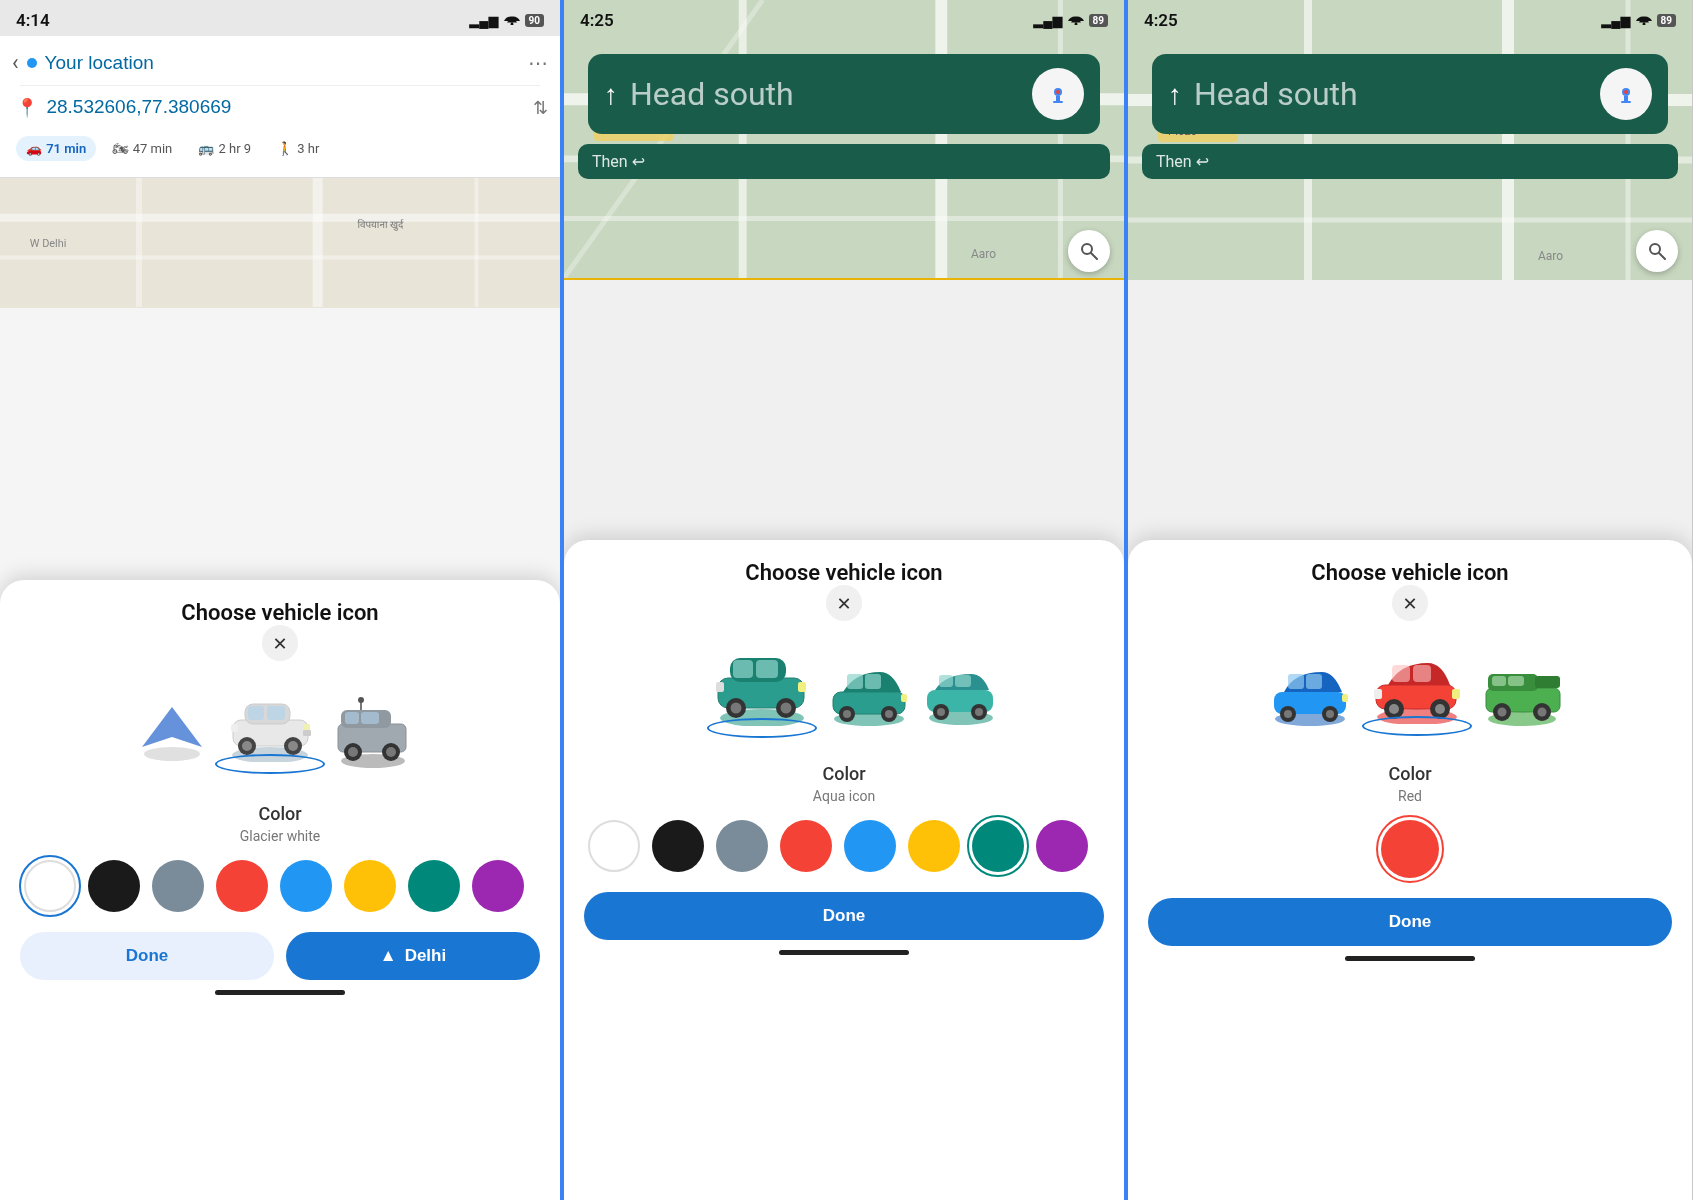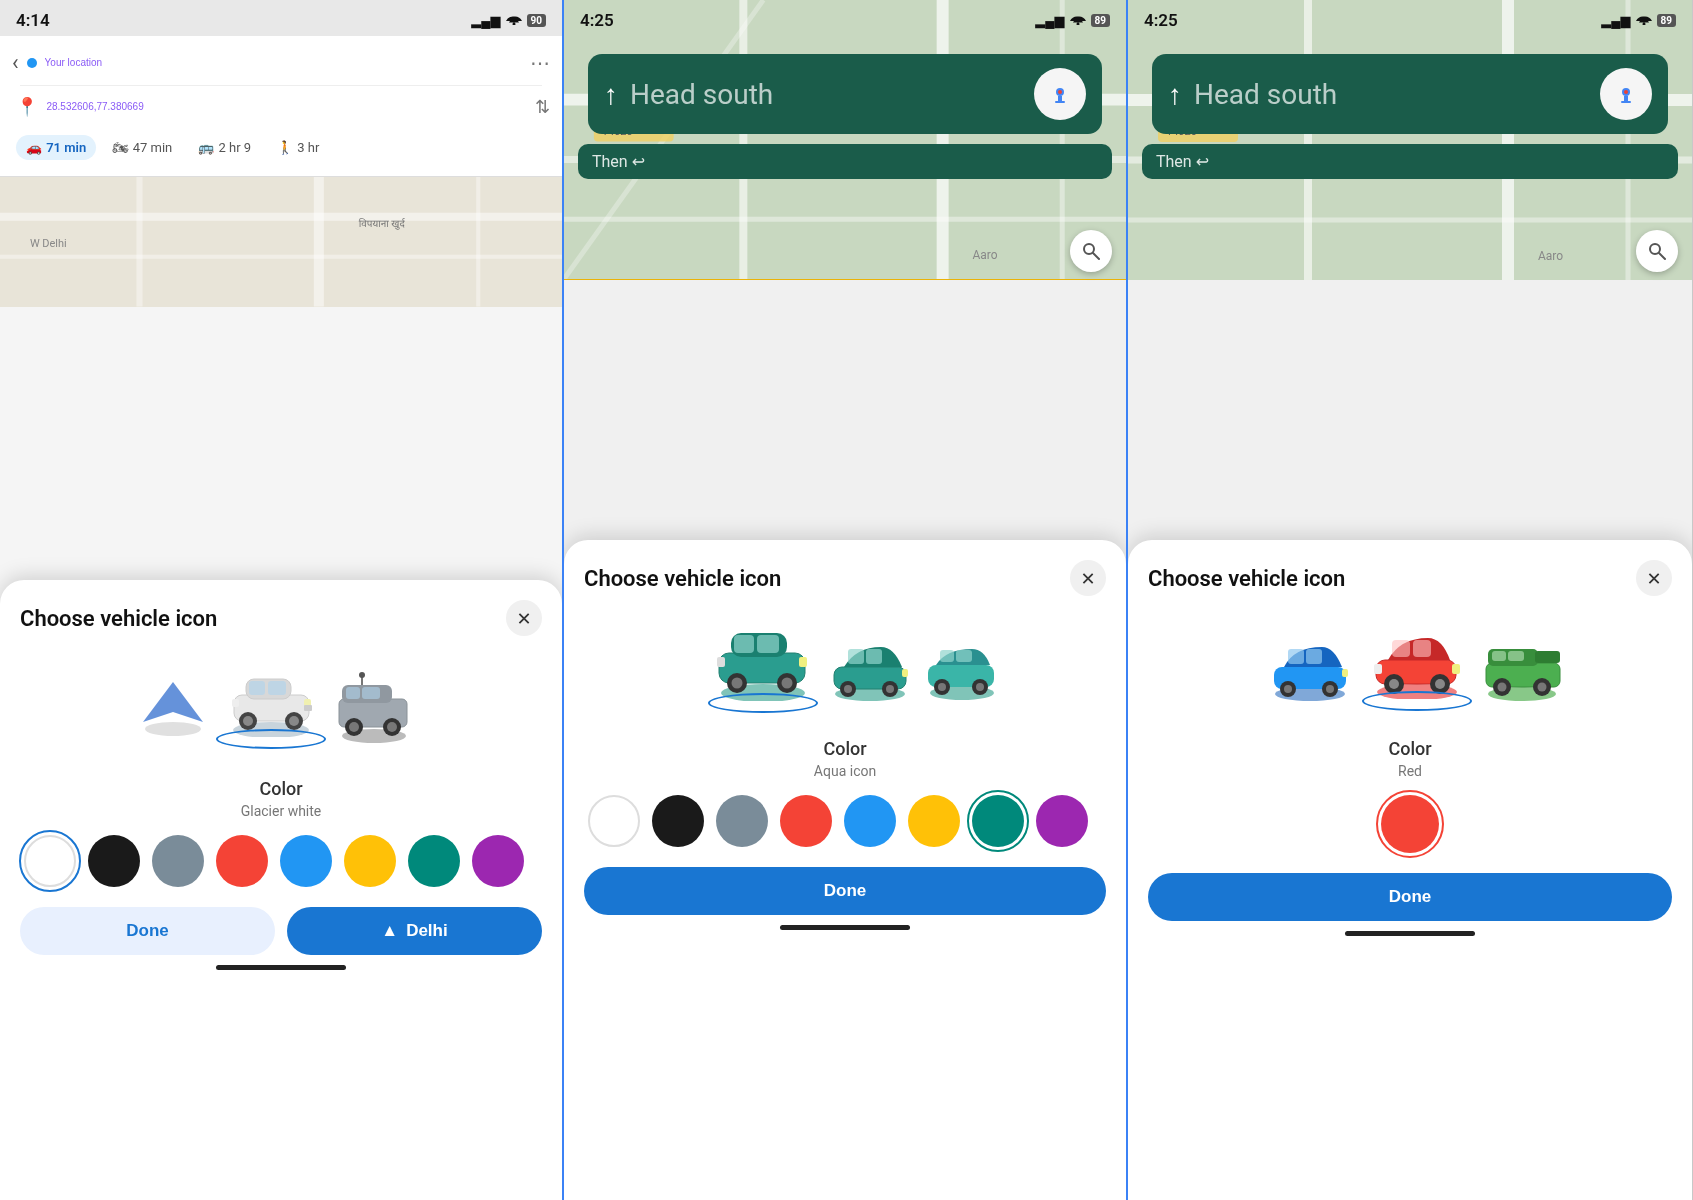--- a/index.html
+++ b/index.html
@@ -12,21 +12,21 @@
       font-family: -apple-system, BlinkMacSystemFont, 'Segoe UI', Roboto, sans-serif;
       overflow: hidden;
     }
 
     .phone-panel {
       width: 564px;
       height: 1200px;
       background: #f5f5f5;
       position: relative;
       overflow: hidden;
-      border-right: 2px solid #3b82f6;
+      border-right: 4px solid #3b82f6;
     }
 
     
     .status-bar {
       display: flex;
       justify-content: space-between;
       align-items: center;
       padding: 8px 16px 4px;
       background: #e8e8e8;
       height: 36px;
@@ -84,22 +84,22 @@
       cursor: pointer;
     }
     .nav-dot {
       width: 10px;
       height: 10px;
       background: #2196F3;
       border-radius: 50%;
     }
     .nav-input {
       flex: 1;
-      font-size: 10px;
-      color: #8b5cf6;
+      font-size: 19px;
+      color: #0369a1;
       border: none;
       outline: none;
       background: transparent;
     }
     .nav-more {
       font-size: 20px;
       color: #777;
     }
     .nav-swap {
       font-size: 18px;
@@ -145,21 +145,21 @@
       position: relative;
       z-index: 10;
     }
     .head-south-left {
       display: flex;
       align-items: center;
       gap: 12px;
     }
     .head-south-text {
       color: rgba(255,255,255,0.7);
-      font-size: 28px;
+      font-size: 32px;
       font-weight: 400;
     }
     .mic-button {
       width: 52px;
       height: 52px;
       background: #f5f5f5;
       border-radius: 50%;
       display: flex;
       align-items: center;
       justify-content: center;
@@ -187,20 +187,21 @@
       border-radius: 24px 24px 0 0;
       padding: 20px 20px 24px;
       box-shadow: 0 -4px 20px rgba(0,0,0,0.15);
       z-index: 20;
     }
     .modal-header {
       display: flex;
       justify-content: space-between;
       align-items: center;
       margin-bottom: 16px;
+      flex-direction: column;
     }
     .modal-title {
       font-size: 22px;
       font-weight: 600;
       color: #111;
     }
     .close-btn {
       width: 36px;
       height: 36px;
       background: #f0f0f0;

